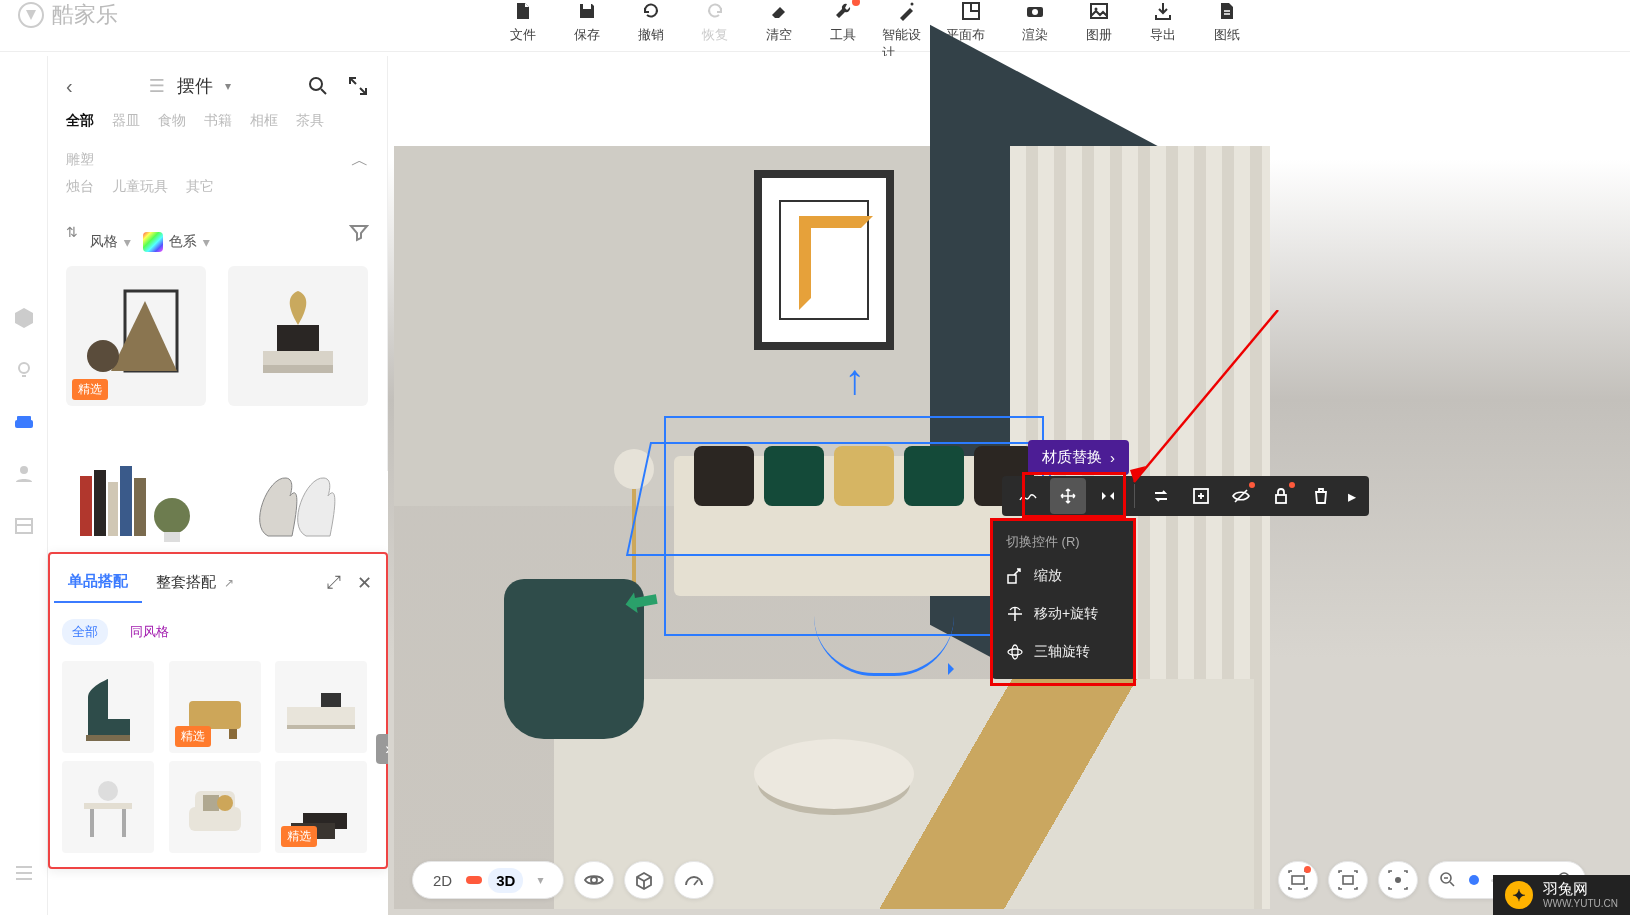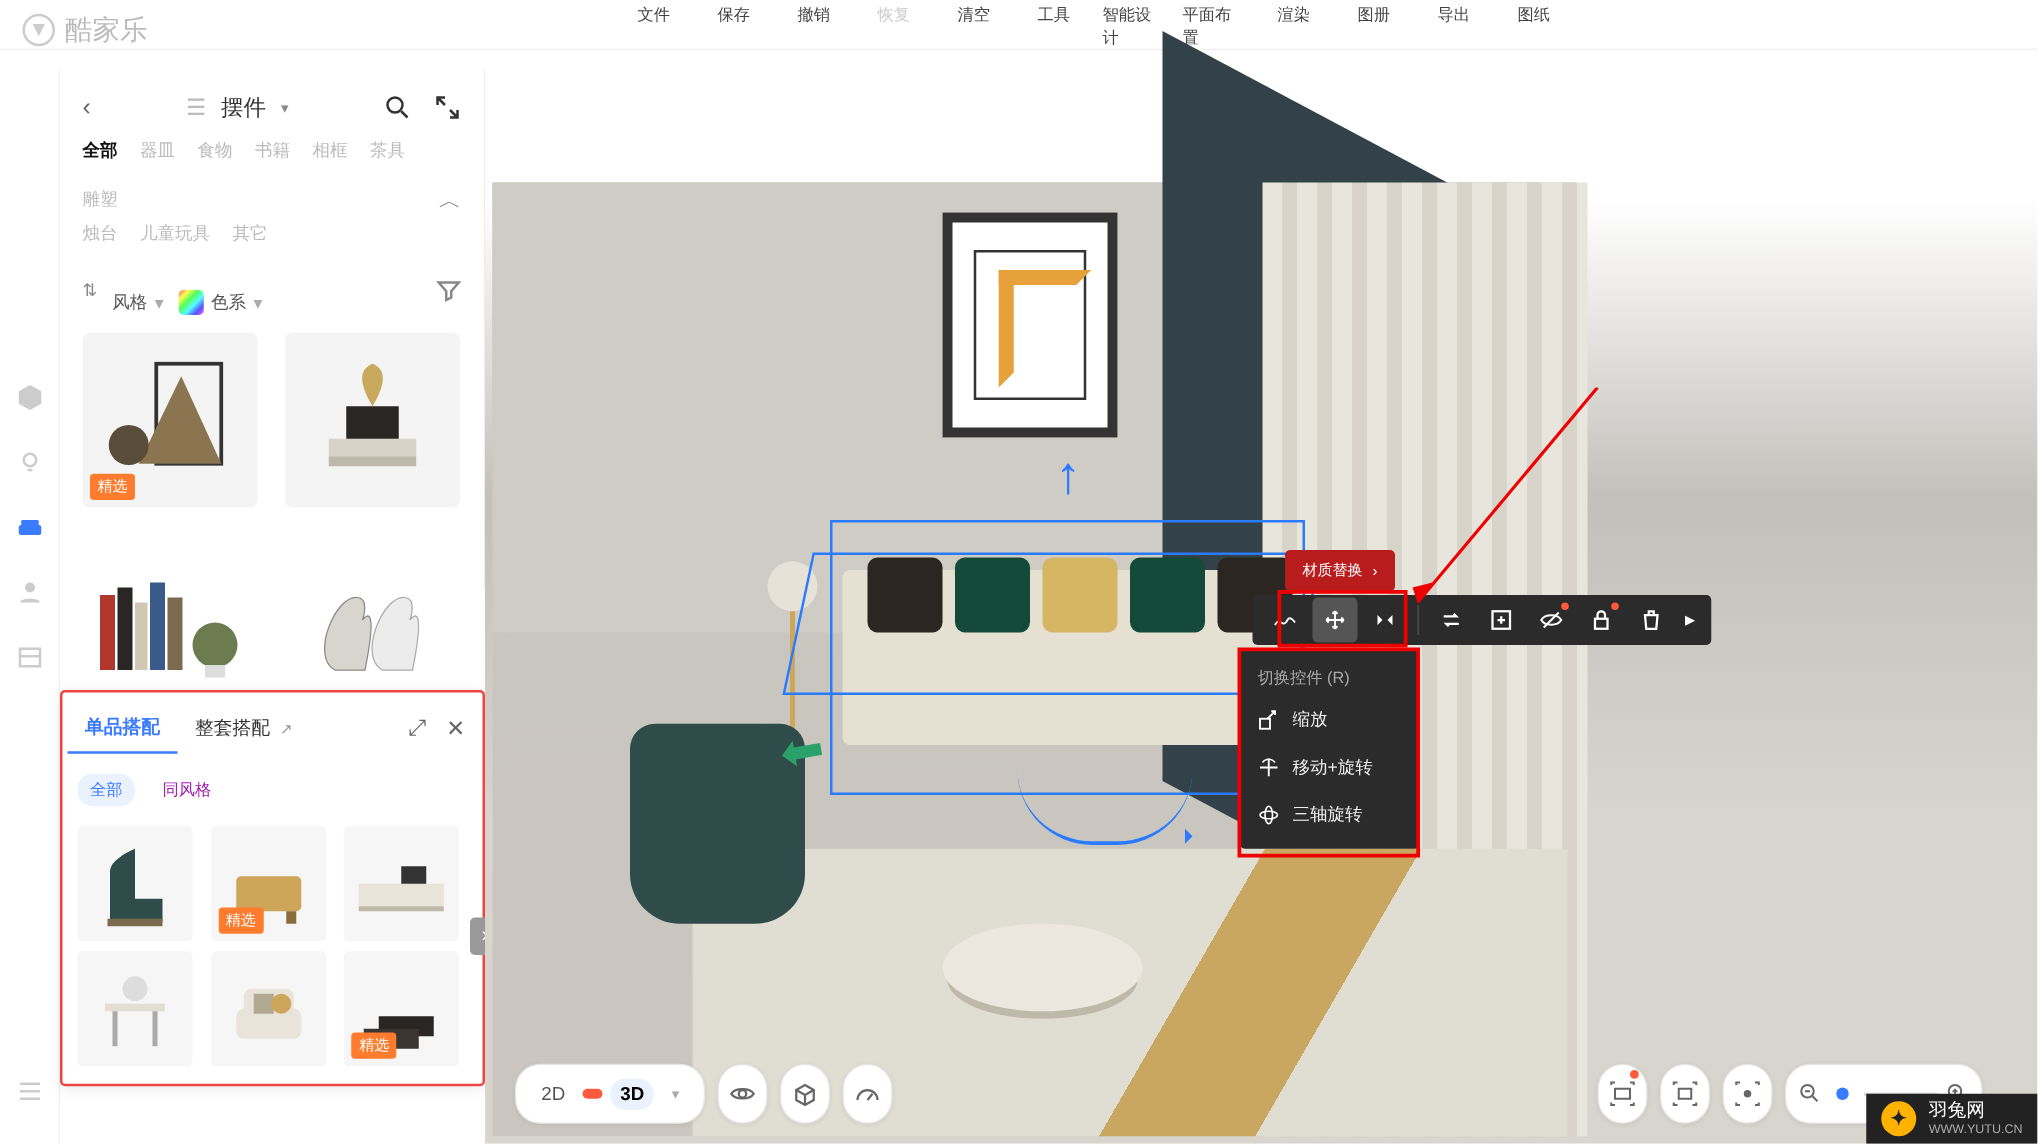--- a/index.html
+++ b/index.html
@@ -1,17 +1,17 @@
 <!DOCTYPE html>
 <html><head>
 <meta charset="utf-8">
 <style>
   * { box-sizing: border-box; margin: 0; padding: 0; }
   body { font-family: "PingFang SC", "Microsoft YaHei", sans-serif; width: 1630px; height: 915px; overflow: hidden; background: #fff; position: relative; }
-  .topbar { display: flex; align-items: flex-end; height: 40px; border-bottom: 1px solid #eee; padding: 0 10px; }
+  .topbar { display: flex; align-items: flex-start; height: 52px; border-bottom: 1px solid #eee; padding: 0 10px; }
   .brand { display: flex; align-items: center; gap: 8px; color: #bbb; font-size: 22px; margin-left: 8px;}
   .brand-icon { width: 26px; height: 26px; border: 2px solid #ccc; border-radius: 50%; display:flex;align-items:center;justify-content:center;}
   .brand-icon::after{content:"";width:10px;height:10px;background:#ccc;clip-path:polygon(50% 100%,0 0,100% 0);}
   .toolbar { display:flex; margin-left:380px; gap: 14px;}
   .tbtn { width: 50px; display:flex; flex-direction:column; align-items:center; gap:4px; cursor:pointer; color:#444; font-size:13px; position:relative;}
   .tbtn .ico { width:22px;height:22px;display:flex;align-items:center;justify-content:center;}
   .tbtn.dim { color:#ccc;}
   .reddot::after{content:"";position:absolute;top:-2px;right:8px;width:8px;height:8px;background:#ff5a3c;border-radius:50%;}
   .leftbar { position:absolute; left:0; top:56px; width:48px; height: calc(100% - 56px); background:#fff; border-right:1px solid #eee; display:flex;flex-direction:column;align-items:center;gap:28px;padding-top:250px;}
   .leftbar .side-ico{width:24px;height:24px;color:#bbb;display:flex;align-items:center;justify-content:center;}
@@ -68,31 +68,31 @@
   .cushion.c5{left:300px;background:#2b2622;}
   .arrow-up{position:absolute;left:180px;top:-60px;font-size:42px;color:#2b7bff;}
   .arrow-left{position:absolute;left:-40px;top:160px;font-size:42px;color:#2aa06a;transform:rotate(-10deg);}
   .arc{position:absolute;left:150px;top:200px;width:140px;height:60px;border:3px solid #2b7bff;border-top:none;border-left:none;border-right:none;border-radius:0 0 80px 80px;}
   .arc::after{content:"";position:absolute;right:-6px;bottom:-2px;border:6px solid transparent;border-left-color:#2b7bff;}
   .context-toolbar{position:absolute;left:1002px;top:476px;height:40px;background:#2b2b2b;border-radius:4px;display:flex;align-items:center;color:#fff;padding:0 8px;gap:4px;}
   .ctx-btn{width:36px;height:36px;display:flex;align-items:center;justify-content:center;border-radius:4px;position:relative;}
   .ctx-btn.sel{background:#555;}
   .ctx-btn .rd{position:absolute;top:4px;right:4px;width:6px;height:6px;background:#ff5a3c;border-radius:50%;}
   .ctx-sep{width:1px;height:24px;background:#555;margin:0 4px;}
-  .mat-label{position:absolute;left:1028px;top:440px;background:#b91c1c;color:#fff;font-size:12px;padding:8px 14px;border-radius:4px;display:flex;align-items:center;gap:8px;}
+  .mat-label{position:absolute;left:1028px;top:440px;background:#4c1d95;color:#fff;font-size:15px;padding:8px 14px;border-radius:4px;display:flex;align-items:center;gap:8px;}
   .dropdown{position:absolute;left:992px;top:519px;width:144px;background:#2b2b2b;color:#eee;border-radius:4px;padding:8px 0;}
   .dropdown .hd{font-size:13px;color:#aaa;padding:6px 14px;}
   .dropdown .item{display:flex;align-items:flex-start;gap:10px;padding:10px 14px;font-size:14px;cursor:pointer;}
   .red-outline{position:absolute;border:3px solid #e00;pointer-events:none;}
   .red-outline.r1{left:1022px;top:472px;width:104px;height:46px;}
   .red-outline.r2{left:990px;top:518px;width:146px;height:168px;}
   .red-arrow{position:absolute;left:1128px;top:310px;width:160px;height:180px;}
   .red-arrow svg{position:absolute;inset:0;}
   .view-toggles{position:absolute;left:412px;bottom:16px;display:flex;gap:10px;}
-  .vtbtn{height:48px;background:#fff;border-radius:20px;border:1px solid #e5e5e5;display:flex;align-items:center;padding:0 12px;gap:6px;color:#555;font-size:15px;box-shadow:0 1px 4px rgba(0,0,0,.08);}
+  .vtbtn{height:38px;background:#fff;border-radius:20px;border:1px solid #e5e5e5;display:flex;align-items:center;padding:0 12px;gap:6px;color:#555;font-size:15px;box-shadow:0 1px 4px rgba(0,0,0,.08);}
   .vtbtn.round{width:40px;padding:0;justify-content:center;}
   .vtbtn .dot{width:8px;height:8px;background:#ff5a3c;border-radius:50%;}
   .vtbtn.seg span{padding:4px 8px;border-radius:12px;}
   .vtbtn.seg span.active{color:#000000;background:#eaf2ff;font-weight:600;}
   .zoom-toggles{position:absolute;right:44px;bottom:16px;display:flex;gap:10px;}
   .slider-dot{width:10px;height:10px;background:#3b7bff;border-radius:50%;margin:0 6px;}
   .watermark{position:absolute;right:0;bottom:0;background:#222;color:#fff;padding:6px 12px;display:flex;align-items:center;gap:10px;}
   .wm-logo{width:28px;height:28px;border-radius:50%;background:#ffb300;display:flex;align-items:center;justify-content:center;color:#222;font-weight:bold;}
   .wm-text{display:flex;flex-direction:column;line-height:1.1;}
   svg{display:block;}

